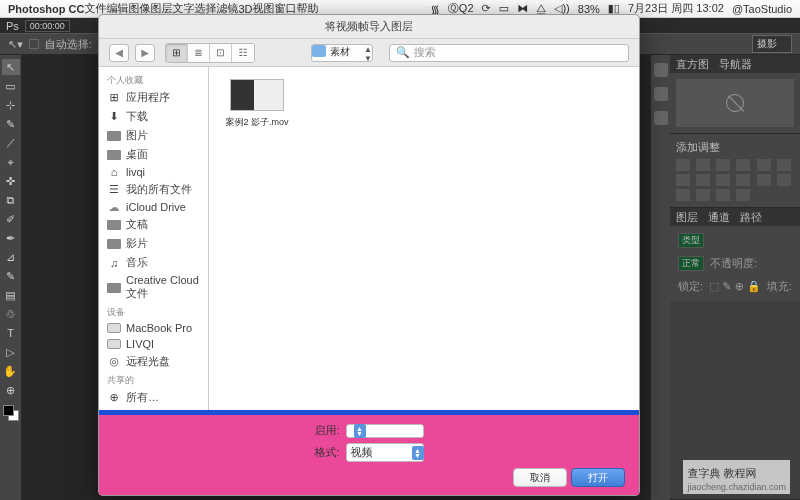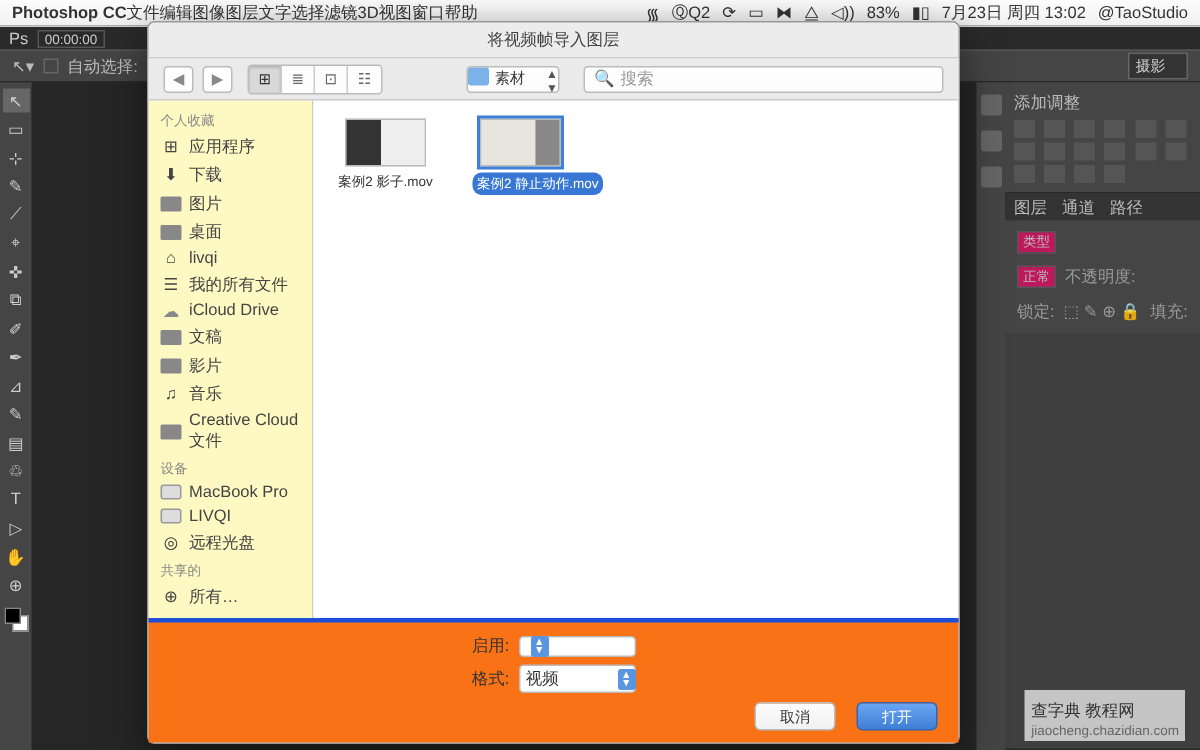--- a/index.html
+++ b/index.html
@@ -29,56 +29,56 @@
 .panel{background:#3f3f3f;color:#bbb;font-size:10px;border-bottom:1px solid #282828}
 .panel-tabs{display:flex;background:#333;height:18px;align-items:center;padding:0 6px;gap:10px}
 .panel-tab{color:#bbb}
 .panel-body{padding:6px;background:#454545}
 .nav-box{background:#555;height:48px;display:flex;align-items:center;justify-content:center}
 .nav-null{width:18px;height:18px;border:1px solid #999;border-radius:50%;position:relative}
 .nav-null:after{content:"";position:absolute;width:22px;height:1px;background:#999;top:8px;left:-2px;transform:rotate(45deg)}
 .adj-grid{display:grid;grid-template-columns:repeat(6,1fr);gap:3px;margin-top:4px}
 .adj-i{width:14px;height:12px;background:#555}
 .layer-row{padding:4px;color:#999;font-size:10px;display:flex;gap:6px;align-items:center}
-.lr-drop{background:#be185d;border:1px solid #555;padding:0 3px;font-size:9px;color:#bbb}
+.lr-drop{background:#14532d;border:1px solid #555;padding:0 3px;font-size:9px;color:#bbb}
 
 .dialog{position:absolute;top:14px;left:98px;width:542px;height:482px;background:#ececec;border:1px solid #999;border-radius:5px;box-shadow:0 10px 30px rgba(0,0,0,0.5);display:flex;flex-direction:column;font-size:11px;color:#333}
 .dlg-title{text-align:center;padding:4px;font-size:11px;color:#444;border-bottom:1px solid #ccc}
 .dlg-toolbar{height:28px;display:flex;align-items:center;padding:0 10px;gap:6px;border-bottom:1px solid #ccc;background:#eaeaea}
 .nav-btn{width:20px;height:18px;background:#fdfdfd;border:1px solid #bbb;border-radius:3px;display:flex;align-items:center;justify-content:center;color:#888;font-size:10px}
 .view-seg{display:flex;border:1px solid #bbb;border-radius:3px;overflow:hidden;margin-left:4px}
 .view-btn{width:22px;height:18px;background:#fdfdfd;display:flex;align-items:center;justify-content:center;border-right:1px solid #ccc;font-size:10px;color:#666}
 .view-btn:last-child{border:none}
 .view-btn.act{background:#d9d9d9;color:#333;box-shadow:inset 0 1px 2px rgba(0,0,0,0.2)}
 .loc-drop{flex-shrink:0;display:flex;align-items:flex-start;background:#fdfdfd;border:1px solid #bbb;border-radius:3px;height:18px;margin-left:50px;padding:0 0}
 .loc-ico{width:14px;height:12px;background:#7bb2e8;border-radius:2px;margin-right:4px}
 .loc-txt{font-size:10px}
 .loc-ar{margin-left:14px;color:#555;font-size:8px}
 .search{flex:1;margin-left:10px;display:flex;align-items:center;background:#fdfdfd;border:1px solid #bbb;border-radius:3px;height:18px;padding:0 6px;color:#999;font-size:10px}
 .dlg-body{flex:1;display:flex;overflow:hidden}
-.sidebar{width:110px;background:#fef9c3;overflow-y:auto;border-right:1px solid #ccc;padding:4px 0}
+.sidebar{width:110px;background:#ffffff;overflow-y:auto;border-right:1px solid #ccc;padding:4px 0}
 .sb-head{font-size:9px;color:#888;padding:3px 8px 1px;font-weight:500}
 .sb-item{display:flex;align-items:center;padding:2px 8px;gap:5px;color:#444;font-size:10px}
 .sb-ico{width:14px;height:11px;flex-shrink:0;display:flex;align-items:center;justify-content:center}
 .sb-ico.folder{background:#888;border-radius:1px;height:10px}
 .sb-ico.disk{border:1px solid #999;border-radius:2px;height:10px;background:#ddd}
 .sb-ico.cloud{color:#888;font-size:11px}
 .file-area{flex:1;background:#fff;padding:12px 16px;position:relative;overflow:hidden}
 .thumbs{display:flex;gap:26px}
 .thumb{width:64px;text-align:center}
 .thumb-img{width:54px;height:32px;background:#ddd;margin:0 auto 4px;position:relative;border:1px solid #bbb;display:flex}
 .thumb-img.sel{outline:2px solid #3f7fd6}
 .ti-bar{width:45%;background:#333}
 .thumb-lbl{font-size:9px;color:#333;white-space:nowrap}
 .thumb-lbl.sel{background:#3977d5;color:#fff;border-radius:6px;padding:1px 3px;display:inline-block}
-.dlg-footer{border-top:3px solid #1d4ed8;padding:8px 14px;background:#f97316}
+.dlg-footer{border-top:5px solid #1d4ed8;padding:8px 14px;background:#ec4899}
 .fmt-row{display:flex;justify-content:center;align-items:center;gap:6px;margin-bottom:5px;font-size:10px}
 .fmt-sel{background:#fff;border:1px solid #bbb;border-radius:3px;padding:1px 4px;width:78px;display:flex;justify-content:space-between;align-items:center;font-size:10px}
 .fmt-arr{background:#5a95e0;width:12px;color:#fff;font-size:7px;text-align:center;border-radius:2px;margin:-2px -5px -2px 3px;padding:2px 0;line-height:5px}
-.btn-row{display:flex;justify-content:flex-end;gap:14px;margin-top:6px}
+.btn-row{display:flex;justify-content:flex-end;gap:4px;margin-top:6px}
 .mac-btn{min-width:54px;height:19px;border:1px solid #bbb;border-radius:4px;background:linear-gradient(#fdfdfd,#f1f1f1);font-size:10px;display:flex;align-items:center;justify-content:center}
 .mac-btn.primary{background:linear-gradient(#6aa5f2,#3f7fd6);color:#fff;border-color:#2f65b8}
 .watermark{position:absolute;right:10px;bottom:6px;font-size:17px;color:#333;background:rgba(255,255,255,0.7);padding:2px 4px;font-family:'KaiTi','STKaiti',serif}
 .wm-sub{font-size:9px;color:#666;display:block;text-align:right;letter-spacing:0}
 </style>
 </head>
 <body>
 
 <div class="mac-menubar">
   <div class="mb-left">
@@ -155,20 +155,31 @@
   <div class="canvas-area"></div>
 
   <div class="panels">
     <div class="panel-strip">
       <div class="ps-ico"></div>
       <div class="ps-ico"></div>
       <div class="ps-ico"></div>
     </div>
     <div class="panel-col">
       <div class="panel">
+        <div class="panel-tabs">
+            <span class="panel-tab">直方图</span>
+            <span class="panel-tab">导航器</span>
+          </div>
+        <div class="panel-body">
+            <div class="nav-box">
+              <div class="nav-null"></div>
+            </div>
+          </div>
+      </div>
+      <div class="panel">
         <div class="panel-body">
           <div>添加调整</div>
           <div class="adj-grid">
             <div class="adj-i"></div>
               <div class="adj-i"></div>
               <div class="adj-i"></div>
               <div class="adj-i"></div>
               <div class="adj-i"></div>
               <div class="adj-i"></div>
             <div class="adj-i"></div>
@@ -299,27 +310,20 @@
     </div>
     <div class="file-area">
       <div class="thumbs">
         <div class="thumb">
           <div class="thumb-img">
               <div class="ti-bar"></div>
               <div style="flex:1;background:#eee"></div>
             </div>
           <span class="thumb-lbl">案例2 影子.mov</span>
         </div>
-        <div class="thumb">
-          <div class="thumb-img sel">
-              <div style="flex:1;background:#e8e4de"></div>
-              <div style="width:30%;background:#888"></div>
-            </div>
-          <span class="thumb-lbl sel">案例2 静止动作.mov</span>
-        </div>
       </div>
     </div>
   </div>
   <div class="dlg-footer">
     <div class="fmt-row">
       <span>启用:</span>
       <div class="fmt-sel">
           <span class="fmt-arr">▲<br>▼</span>
         </div>
     </div>

